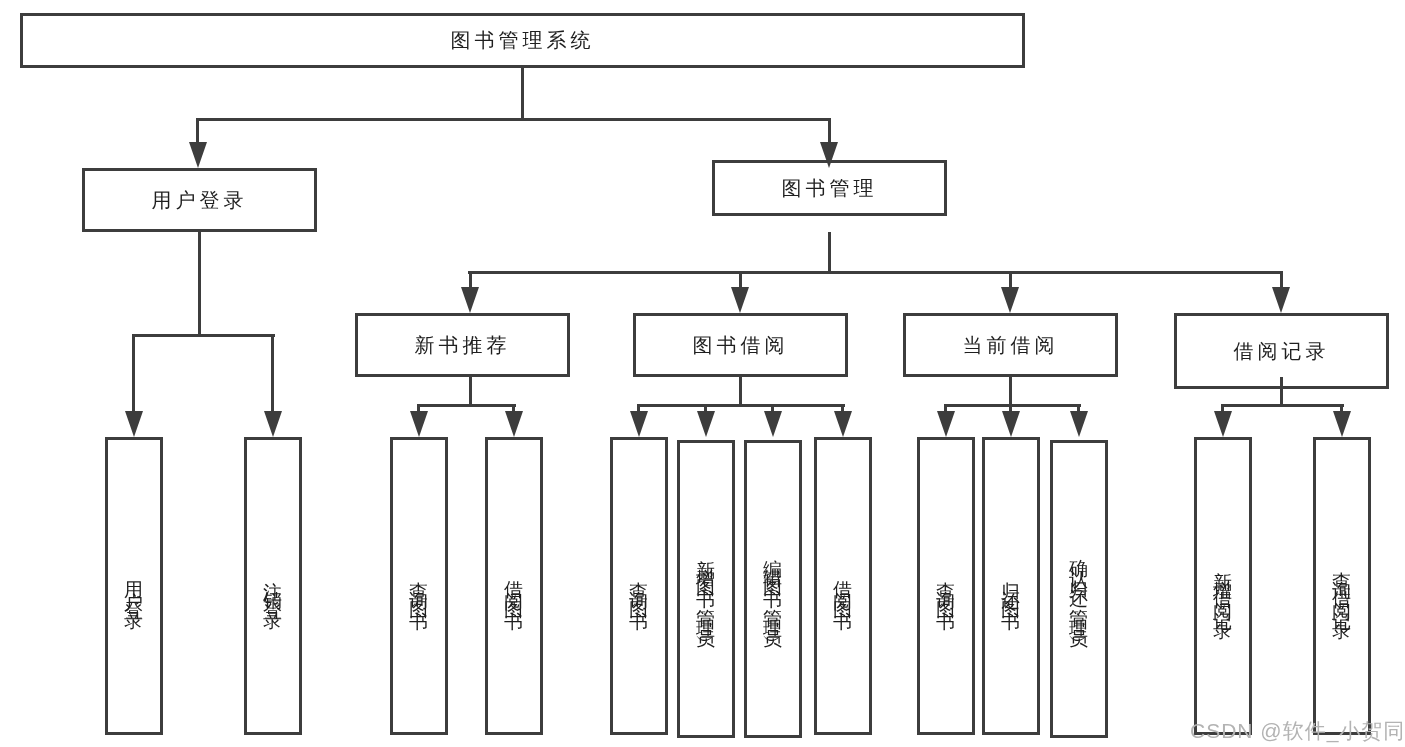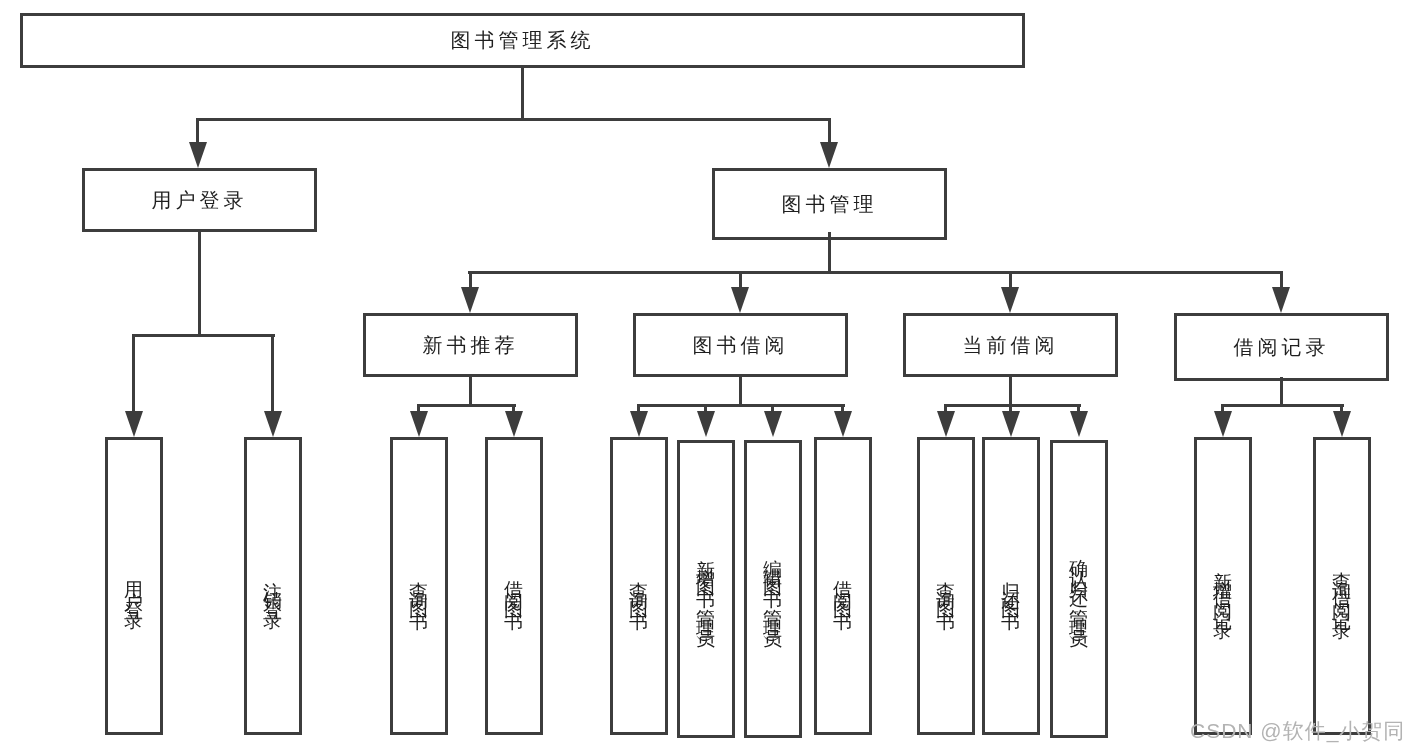--- a/index.html
+++ b/index.html
@@ -31,37 +31,37 @@
 <div class="canvas">
 
   <div class="box hbox" style="left:20px;top:13px;width:1005px;height:55px">
     <span>图书管理系统</span>
   </div>
 
   <div class="box hbox" style="left:82px;top:168px;width:235px;height:64px">
     <span>用户登录</span>
   </div>
 
-  <div class="box hbox" style="left:712px;top:168px;width:235px;height:72px">
+  <div class="box hbox" style="left:712px;top:160px;width:235px;height:56px">
     <span>图书管理</span>
   </div>
 
-  <div class="box hbox" style="left:363px;top:313px;width:215px;height:64px">
+  <div class="box hbox" style="left:355px;top:313px;width:215px;height:64px">
     <span>新书推荐</span>
   </div>
 
   <div class="box hbox" style="left:903px;top:313px;width:215px;height:64px">
     <span>当前借阅</span>
   </div>
 
   <div class="box hbox" style="left:633px;top:313px;width:215px;height:64px">
     <span>图书借阅</span>
   </div>
 
-  <div class="box hbox" style="left:1174px;top:313px;width:215px;height:68px">
+  <div class="box hbox" style="left:1174px;top:313px;width:215px;height:76px">
     <span>借阅记录</span>
   </div>
 
   <div class="box vbox" style="left:105px;top:437px;width:58px;height:298px">
     <span>用户登录</span>
   </div>
   <div class="box vbox" style="left:244px;top:437px;width:58px;height:298px">
     <span>注销登录</span>
   </div>
 

